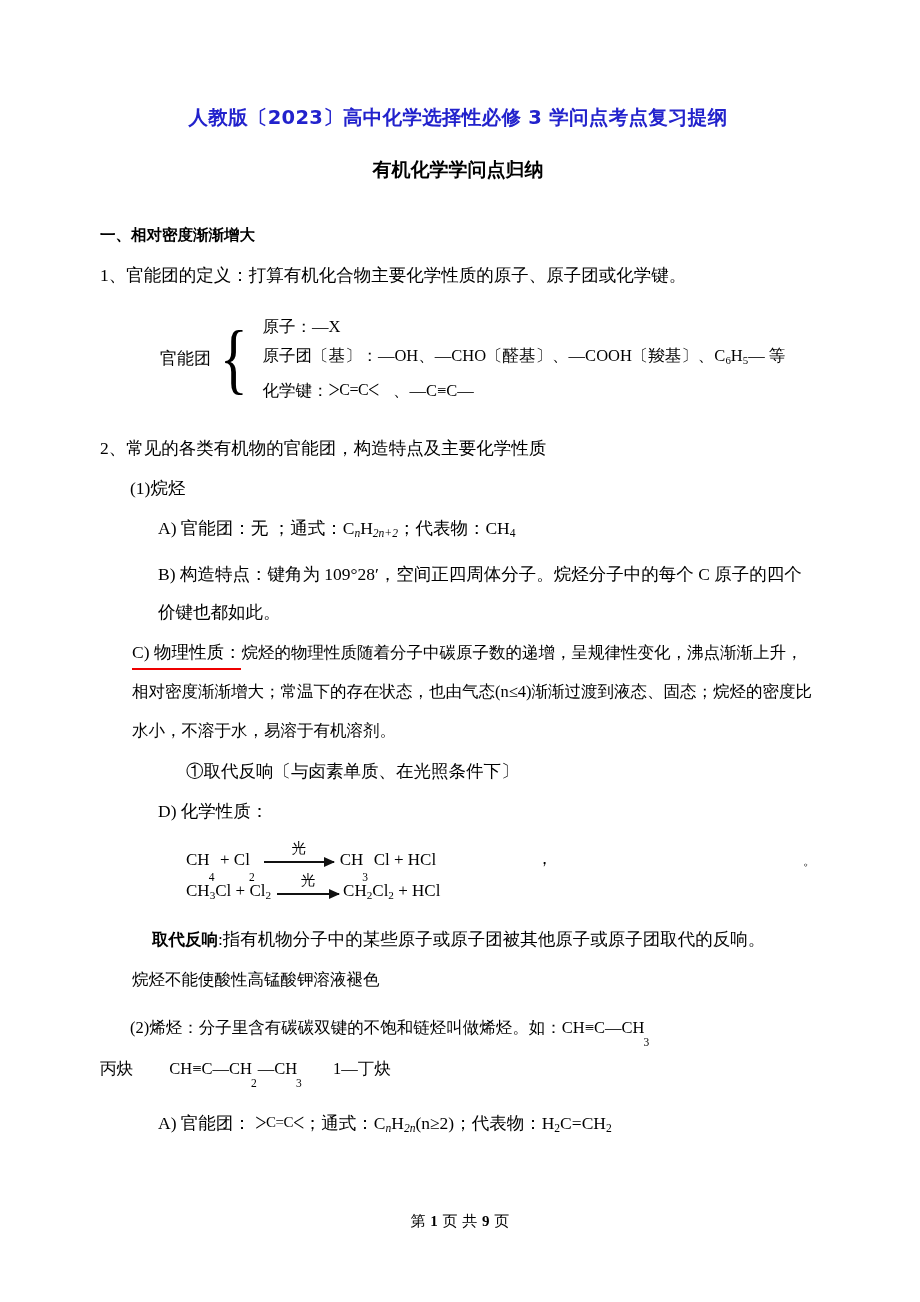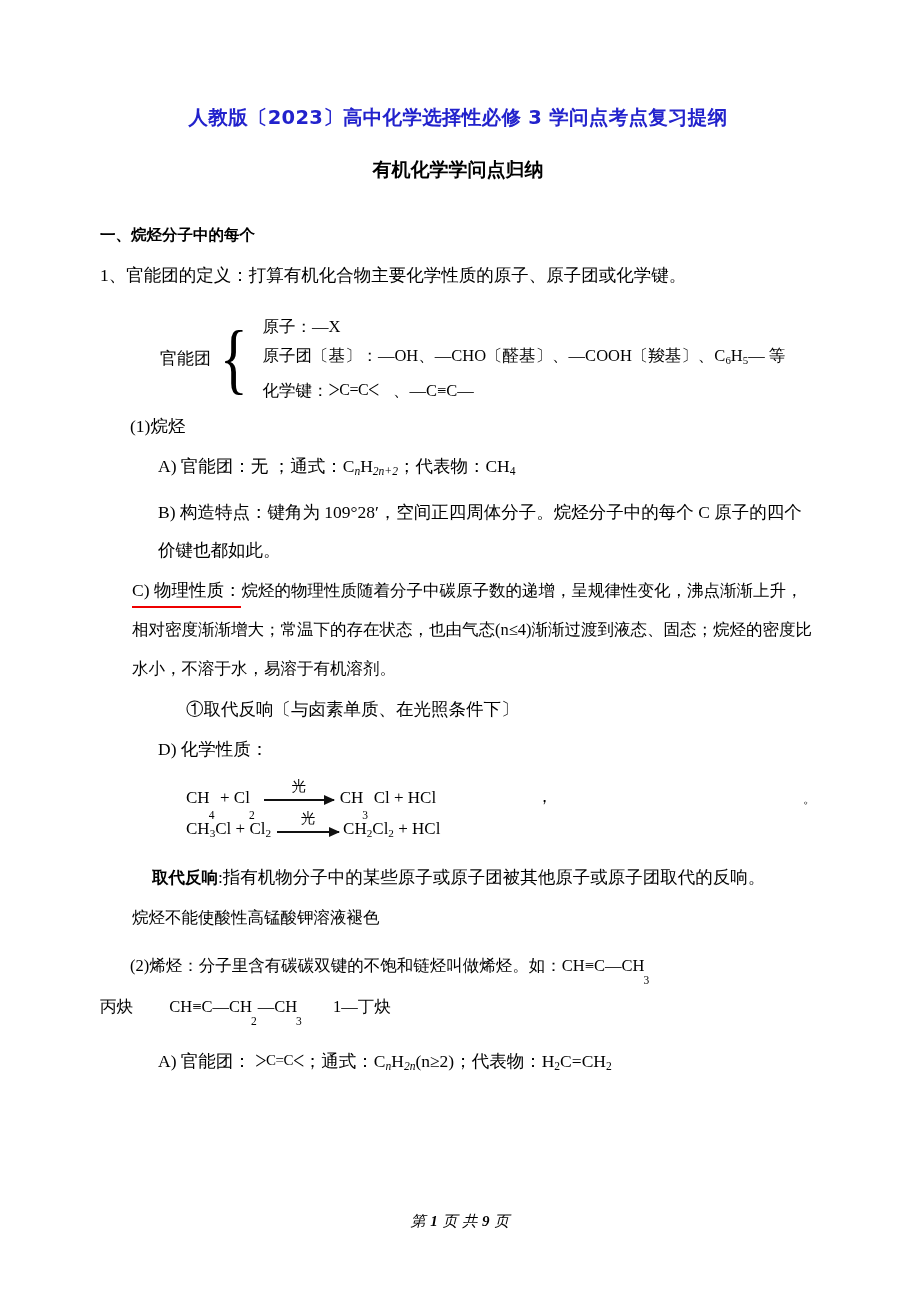--- a/index.html
+++ b/index.html
@@ -197,34 +197,33 @@
 
   
   .footer {
     position: absolute;
     left: 0;
     right: 0;
     top: 1212px;
     text-align: center;
     font-size: 15px;
     letter-spacing: 0.5px;
-    font-style: italic;
   }
   .footer b { font-weight: bold; }
 </style>
 </head>
 <body>
 
 <div class="page">
   <div class="content">
 
     <div class="doc-title">人教版〔2023〕高中化学选择性必修 3 学问点考点复习提纲</div>
     <div class="doc-subtitle">有机化学学问点归纳</div>
 
-    <div class="sec-head">一、烷烃分子中的每个</div>
+    <div class="sec-head">一、相对密度渐渐增大</div>
 
     <div class="para">1、官能团的定义：打算有机化合物主要化学性质的原子、原子团或化学键。</div>
 
     <div class="brace-block">
       <span class="brace-label">官能团</span>
       <span class="brace-glyph">{</span>
       <span class="brace-rows">
         <span class="brace-row">
           <span>原子：</span><span>—X</span>
         </span>
@@ -234,20 +233,21 @@
         <span class="brace-row">
           <span>化学键：</span><span class="bond-dbl">
               <span class="gt-glyph">&gt;</span>
               <span>C=C</span>
               <span class="lt-glyph">&lt;</span>
             </span><span class="spacer-inline" style="width:14px"></span><span>、</span><span>—C≡C—</span>
         </span>
       </span>
     </div>
 
+    <div class="para" style="margin-top:24px">2、常见的各类有机物的官能团，构造特点及主要化学性质</div>
 
     <div class="para tight ind1">(1)烷烃</div>
 
     <div class="para tight ind2">
       <span>A) 官能团：无 ；通式：C</span><sub class="ital">n</sub><span>H</span><sub class="ital">2n+2</sub><span>；代表物：CH</span><sub>4</sub>
     </div>
 
     <div class="para tight ind2 hang" style="margin-right:0">B) 构造特点：键角为 109°28′，空间正四周体分子。烷烃分子中的每个 C 原子的四个价键也都如此。</div>
 
     <div class="para tight" style="margin-left:32px">

